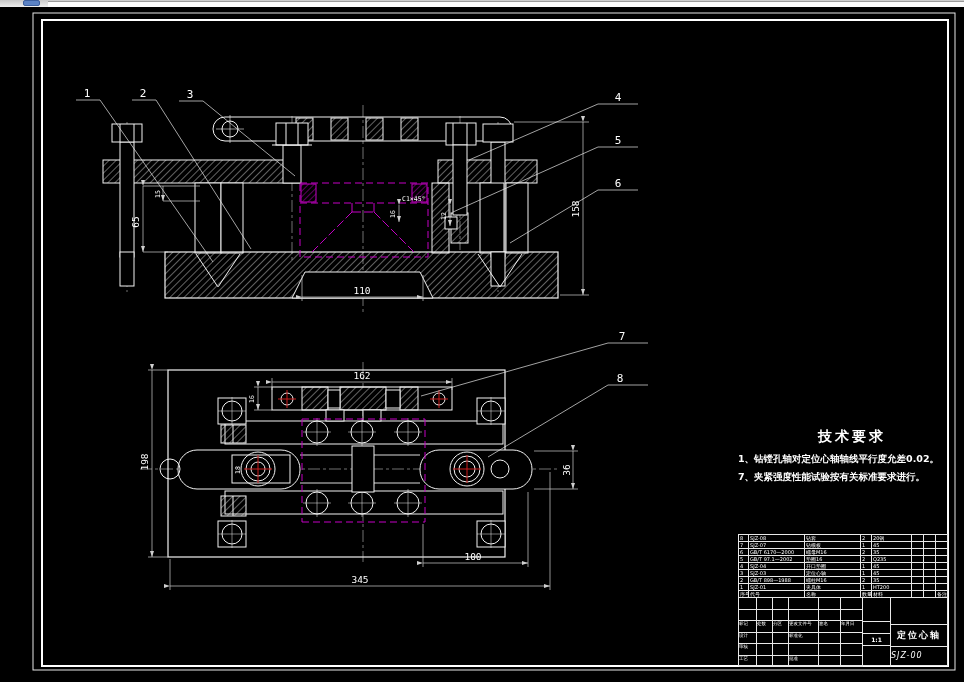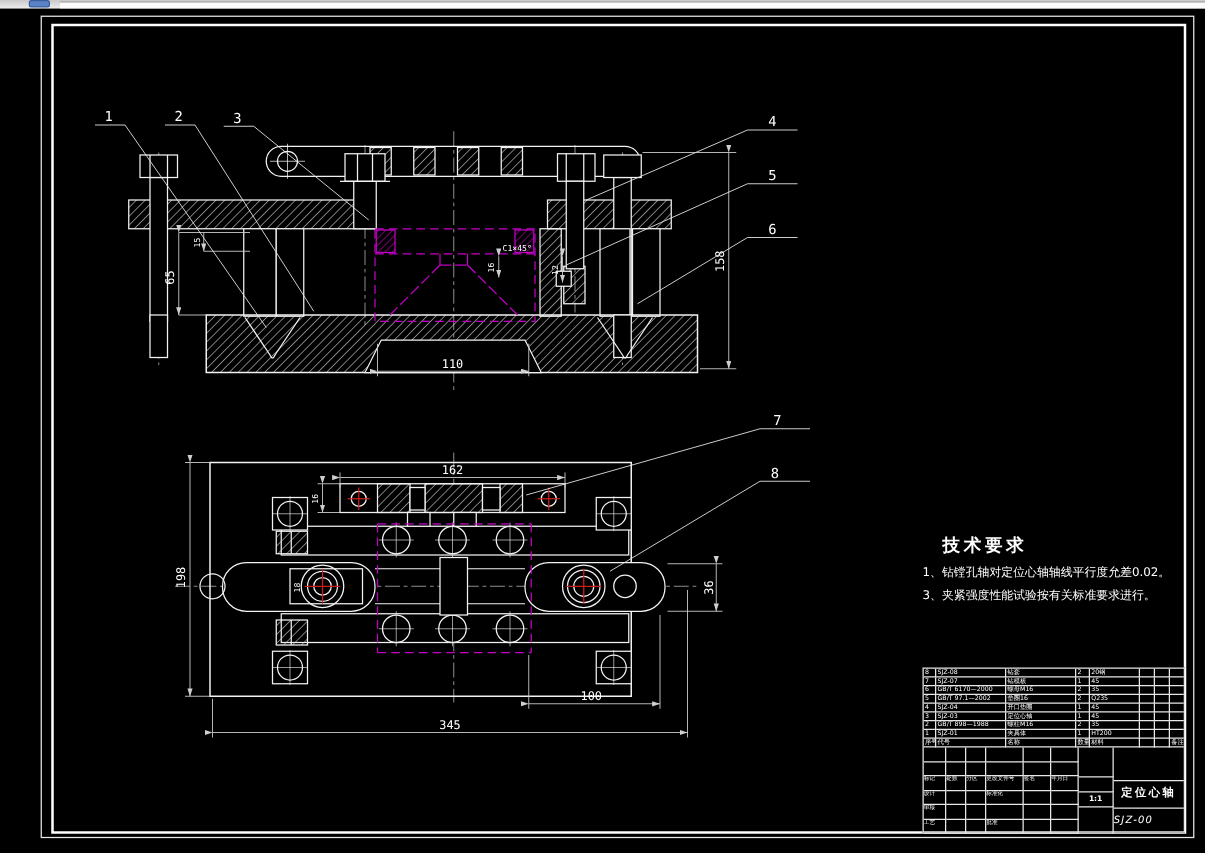--- a/index.html
+++ b/index.html
@@ -10,22 +10,22 @@
   .chrome{position:absolute;left:0;top:0;width:964px;height:7px;
           background:linear-gradient(#c9c9c9,#efefef);}
   .chrome .appicon{position:absolute;left:23px;top:0px;width:17px;height:6px;
           background:#5b82c4;border-radius:2px;border:1px solid #3c5f9e;}
   .chrome .band{position:absolute;left:48px;top:1px;right:0;height:6px;background:#fbfbfb;
           border-top:1px solid #9a9a9a;}
   .canvas{position:absolute;left:0;top:7px;width:964px;height:675px;background:#000;}
   svg{position:absolute;left:0;top:0;}
   
   .techreq{position:absolute;left:738px;top:421px;width:212px;color:#fff;}
-  .techreq .trtitle{font-size:14px;font-weight:bold;letter-spacing:3px;margin:0 0 4px 16px;}
-  .techreq .trline{font-size:9.5px;line-height:18px;white-space:nowrap;}
+  .techreq .trtitle{font-size:14px;font-weight:bold;letter-spacing:3px;margin:0 0 4px 16px;text-align:center;}
+  .techreq .trline{font-size:9.5px;line-height:18px;white-space:nowrap;font-weight:bold;}
   
   .tblock{position:absolute;left:738px;top:527px;width:210px;height:132px;
           border:1px solid #e8e8e8;color:#fff;background:#000;}
   .plist{width:100%;height:63px;}
   .plr{display:grid;grid-template-columns:10px 56px 56px 11px 40px 12px 12px 1fr;height:7px;}
   .plc{border-right:1px solid #e8e8e8;border-bottom:1px solid #e8e8e8;
        font-size:5px;line-height:6px;overflow:hidden;white-space:nowrap;padding-left:1px;color:#fff;}
   .plc:last-child{border-right:none;}
   .tbbottom{display:flex;height:69px;}
   .siggrid{display:grid;grid-template-columns:18px 16px 16px 30px 22px 22px;grid-auto-rows:11.5px;
@@ -339,21 +339,21 @@
         <line x1="608" y1="385" x2="648" y2="385"></line>
           <line x1="608" y1="385" x2="488" y2="457"></line>
         <text class="baltxt" x="622" y="340" text-anchor="middle" stroke="none">7</text>
         <text class="baltxt" x="620" y="382" text-anchor="middle" stroke="none">8</text>
       </g>
     </svg>
 
     <div class="techreq">
       <div class="trtitle">技术要求</div>
       <div class="trline">1、钻镗孔轴对定位心轴轴线平行度允差0.02。</div>
-      <div class="trline">3、夹紧强度性能试验按有关标准要求进行。</div>
+      <div class="trline">7、夹紧强度性能试验按有关标准要求进行。</div>
     </div>
 
     <div class="tblock">
       <div class="plist">
         <div class="plr">
           <div class="plc">8</div>
           <div class="plc">SJZ-08</div>
           <div class="plc">钻套</div>
           <div class="plc">2</div>
           <div class="plc">20钢</div>

